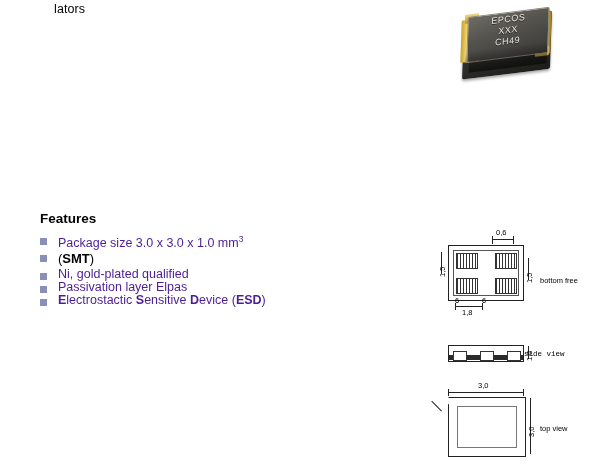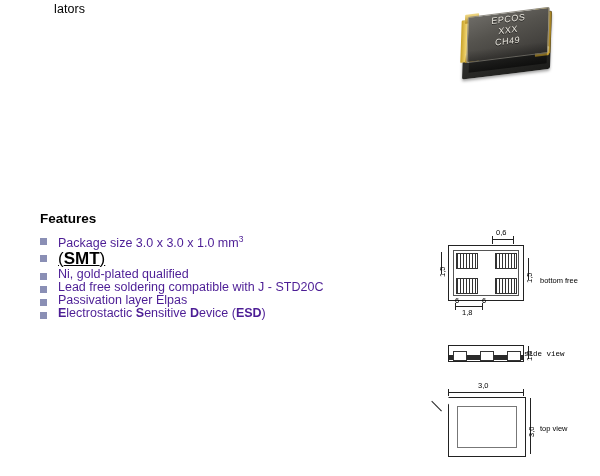--- a/index.html
+++ b/index.html
@@ -149,23 +149,22 @@
     top: 5px;
     width: 7px;
     height: 7px;
     background: #8a8fb5;
     display: block;
   }
   .feat b { font-weight: bold; }
   sup { font-size: 8.5px; vertical-align: super; }
   .sub-line {
     padding-left: 18px;
-    font-size: 17px;
+    font-size: 13px;
     line-height: 17.4px;
-    text-decoration: underline;
   }
 
   
   .draw-label {
     position: absolute;
     font-size: 7.5px;
     color: #000;
   }
   .dim-text {
     position: absolute;
@@ -305,21 +304,20 @@
 
     <div class="sub-line">(<b>SMT</b>)</div>
 
     <div class="feat">
       <span class="bullet"></span>
       <span>Ni, gold-plated qualified</span>
     </div>
 
     <div class="feat">
       <span class="bullet"></span>
-      <span>Lead free soldering compatible with J - STD20C</span>
     </div>
 
     <div class="feat">
       <span class="bullet"></span>
       <span>Passivation layer Elpas</span>
     </div>
 
     <div class="feat">
       <span class="bullet"></span>
     </div>

